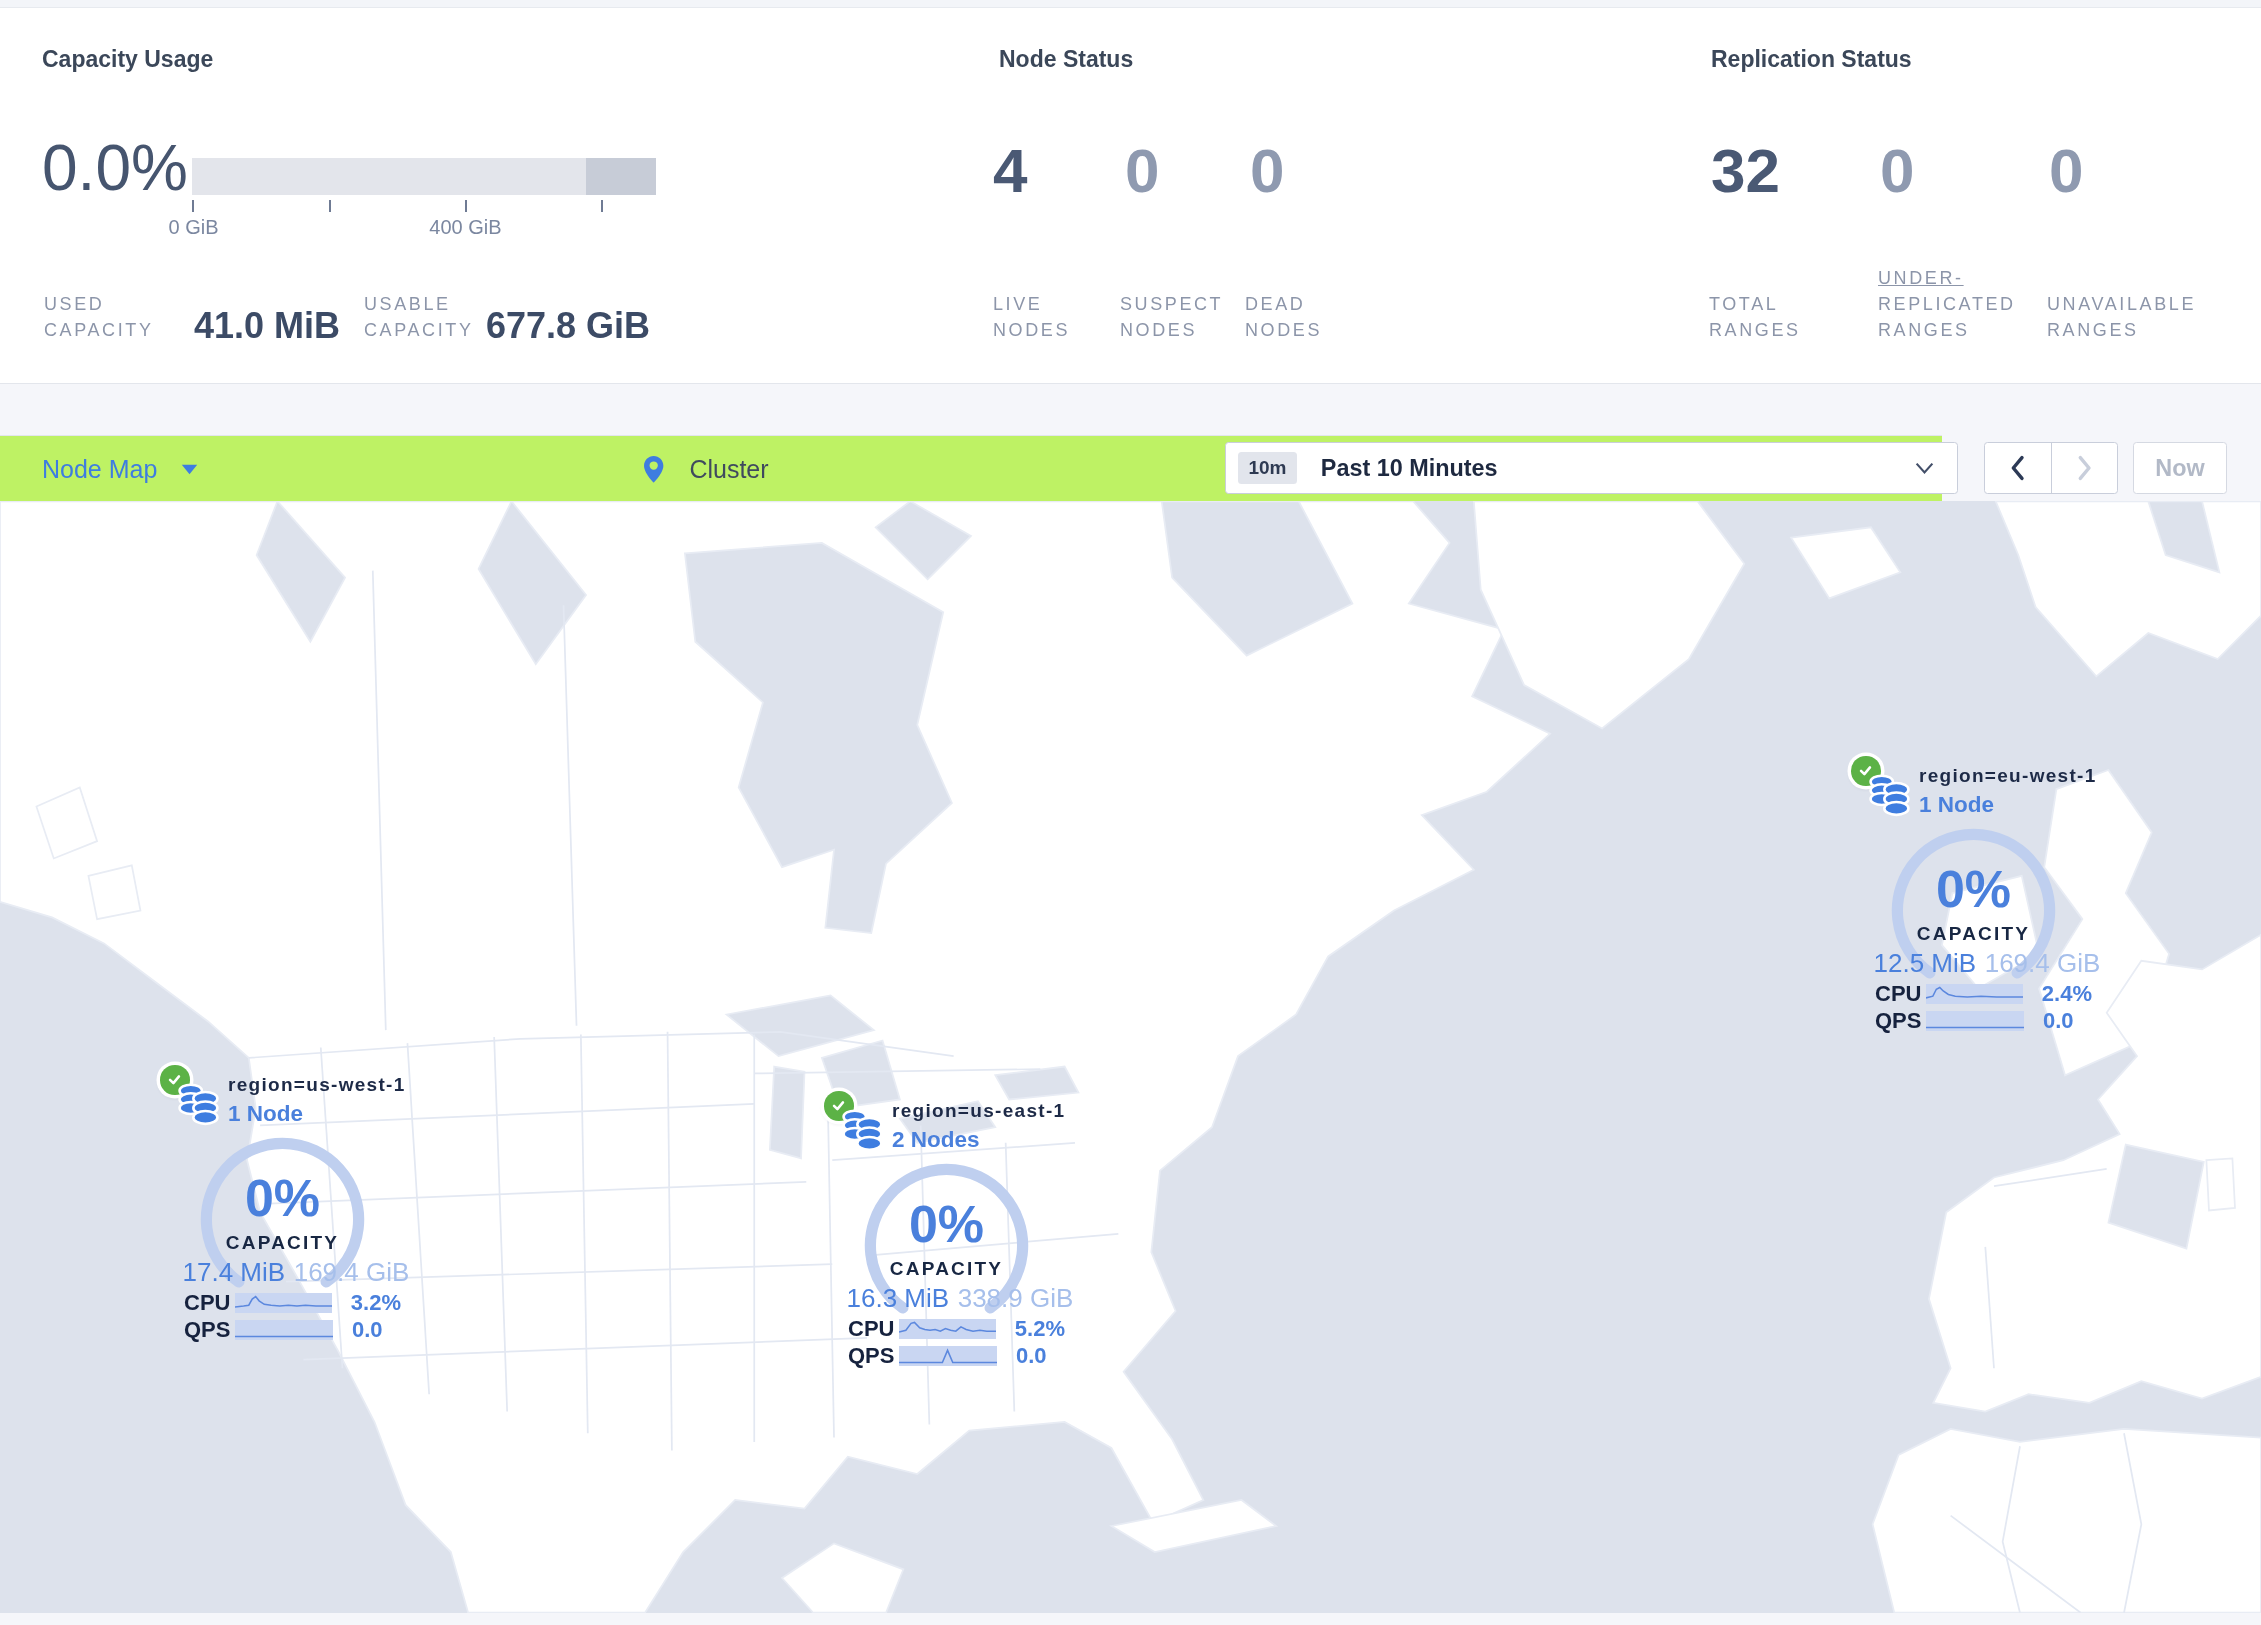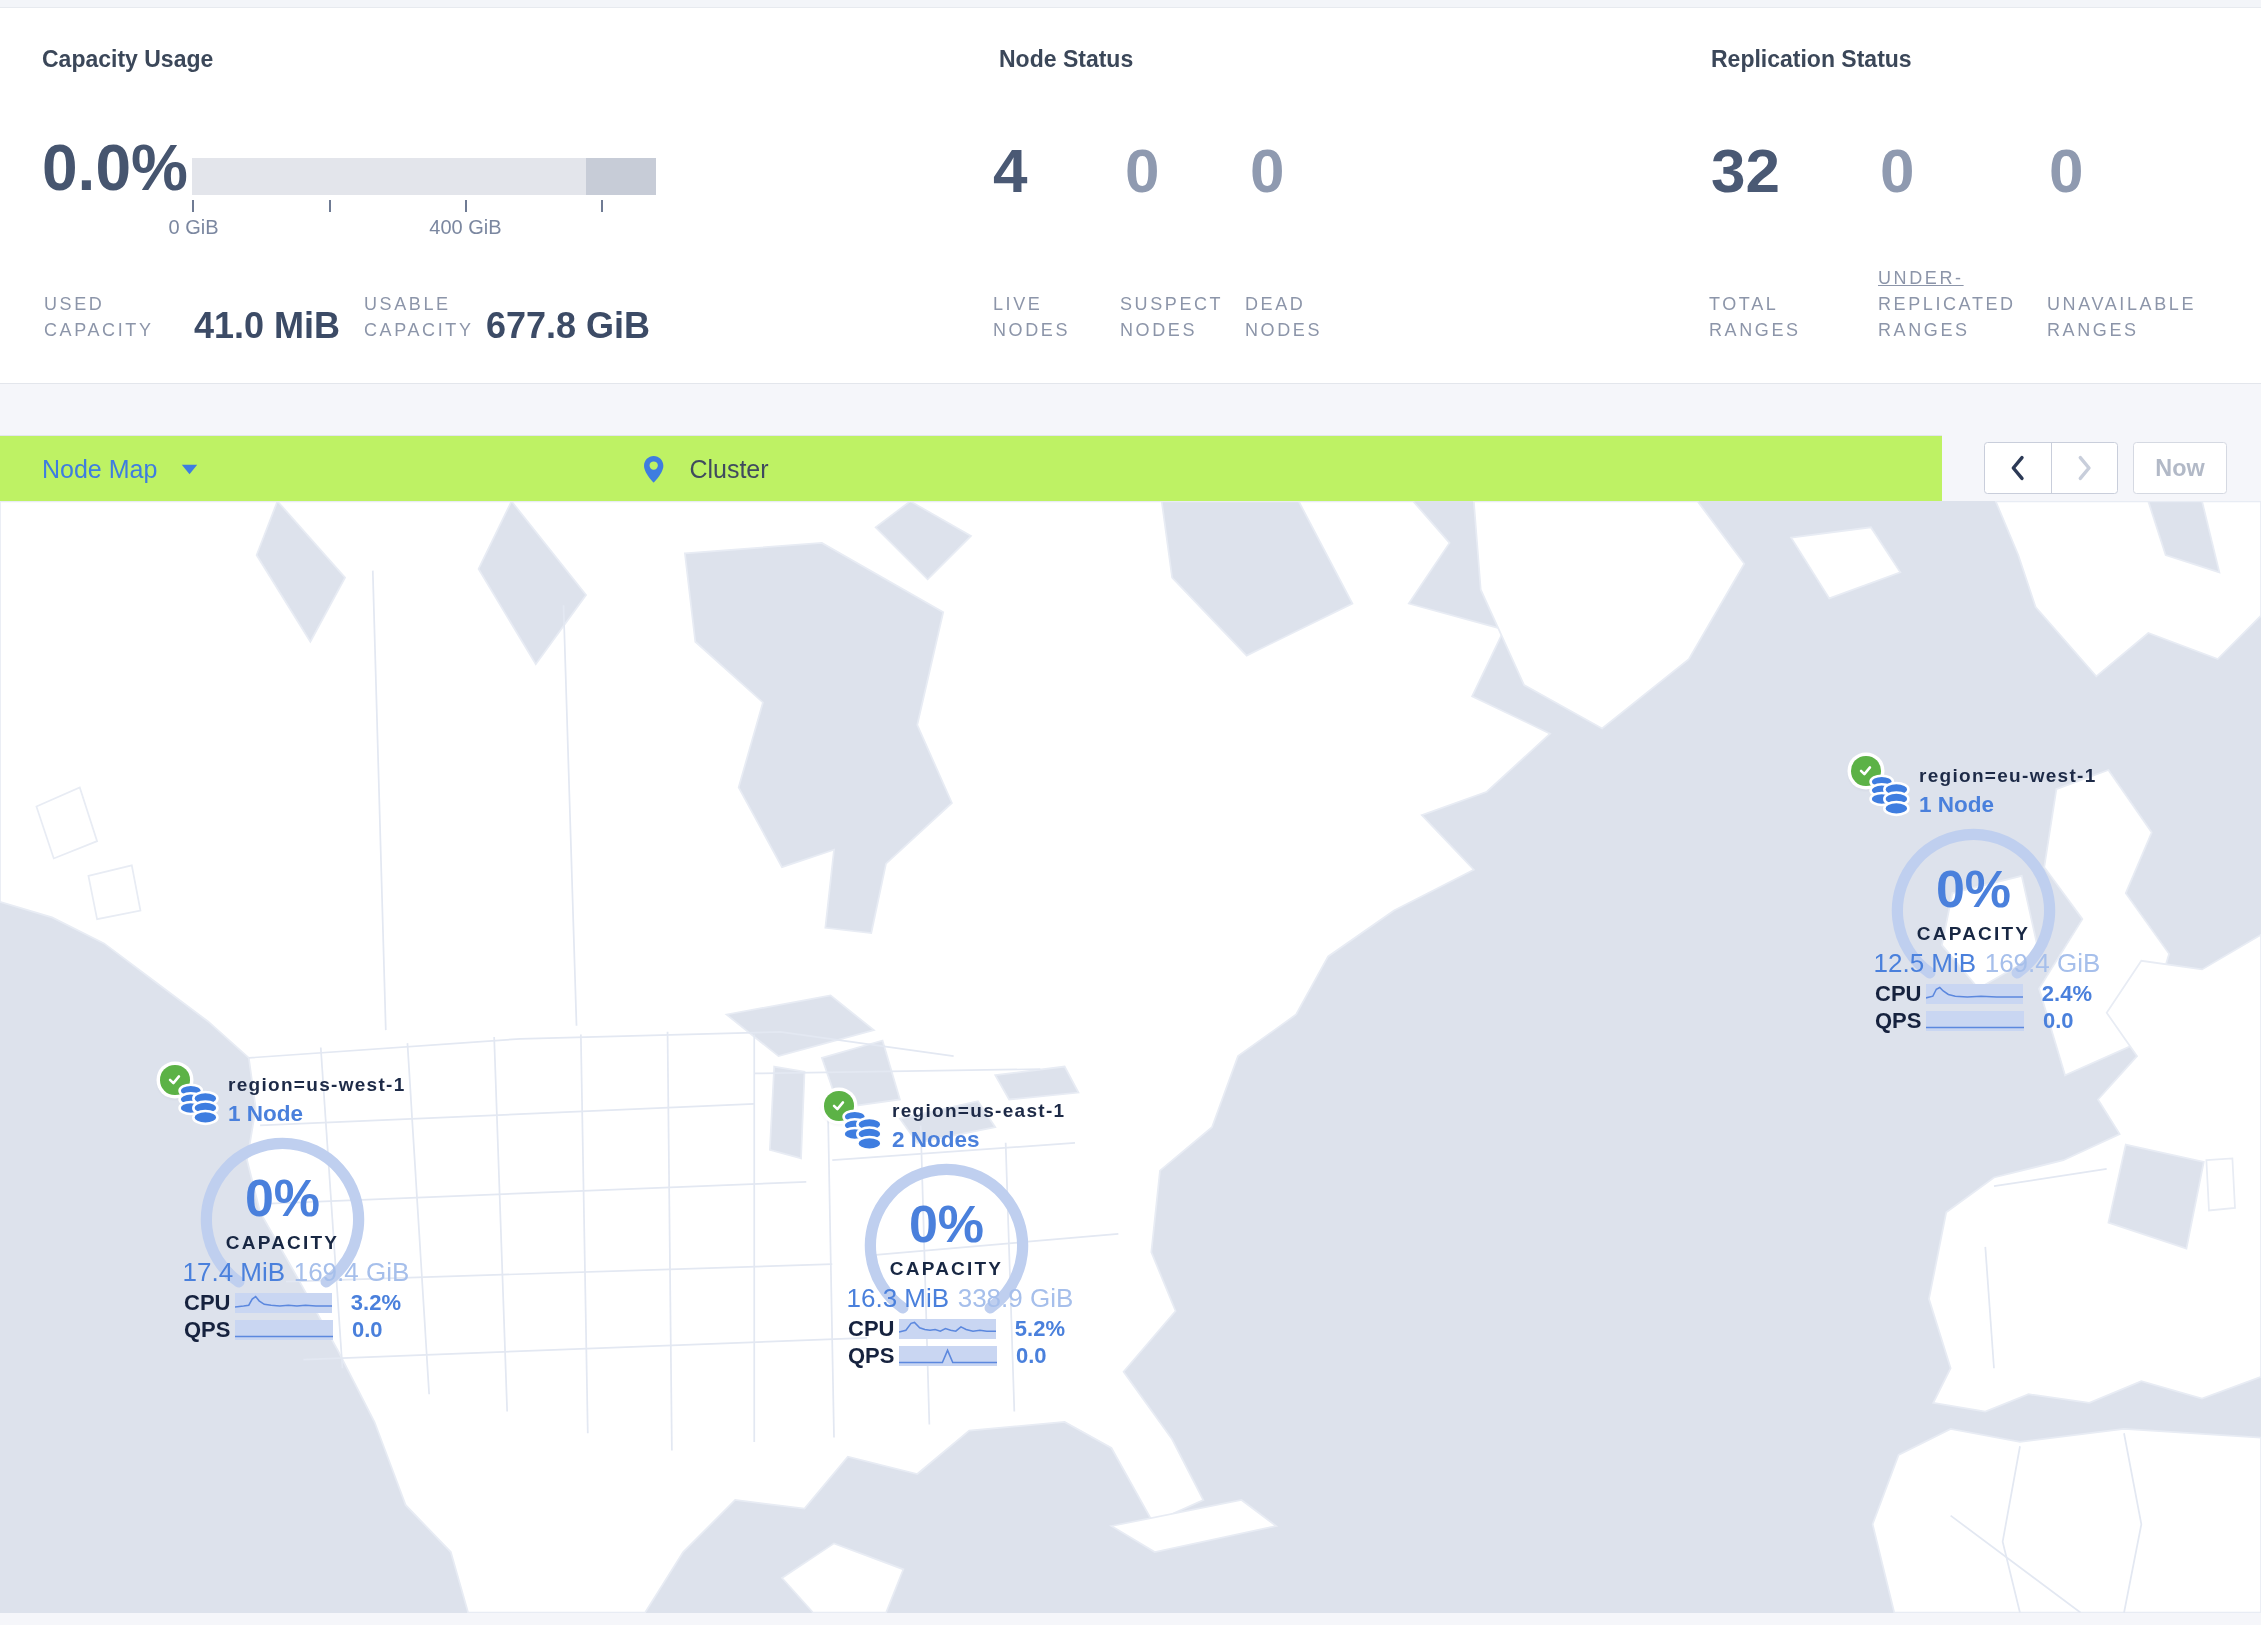--- a/index.html
+++ b/index.html
@@ -8,21 +8,21 @@
   
   .topstrip{position:absolute;left:0;top:0;width:2261px;height:7px;background:#f3f5f9;}
   .summary{position:absolute;left:0;top:7px;width:2261px;height:375px;background:#fff;
            border-top:0.9px solid #e7eaef;border-bottom:0.9px solid #e3e6ec;}
   .sec-title{position:absolute;font-size:23px;font-weight:bold;color:#3b4759;top:38px;}
   .bignum{position:absolute;top:132px;font-size:62px;font-weight:bold;color:#4a5974;line-height:1;}
   .bignum.dim{color:#8f9ab0;font-weight:600;}
   .statlabel{position:absolute;top:283px;font-size:18px;letter-spacing:2.6px;color:#8c95a9;line-height:26px;}
   .statlabel .l0{display:block;height:26px;margin-top:-26px;text-decoration:underline;}
   .statlabel span{display:block;}
-  .cap-pct{position:absolute;left:42px;top:128px;font-size:64px;font-weight:bold;color:#46556f;line-height:1;}
+  .cap-pct{position:absolute;left:42px;top:128px;font-size:64px;font-weight:normal;color:#46556f;line-height:1;}
   .cap-bar{position:absolute;left:192px;top:150px;width:464px;height:37px;background:#e3e5eb;}
   .cap-bar .darkseg{position:absolute;right:0;top:0;width:70px;height:37px;background:#c7ccd7;}
   .tick{position:absolute;top:192px;width:1.7px;height:12px;background:#6f7b94;}
   .ticklabel{position:absolute;top:208px;width:139px;text-align:center;font-size:20px;color:#7b87a0;}
   .capmetric-label{position:absolute;top:283px;font-size:18px;letter-spacing:2.6px;color:#8c95a9;line-height:26px;}
   .capmetric-label span{display:block;}
   .capmetric-value{position:absolute;top:297px;font-size:36px;font-weight:bold;color:#3c4b66;}
   
   .toolbar{position:absolute;left:0;top:435px;width:1942px;height:66px;background:#bef264;
            border-top:0.9px solid #e3e6ec;border-bottom:0.9px solid #e3e6ec;}
@@ -142,20 +142,29 @@
       <svg width="19" height="12" viewBox="0 0 22 14">
         <polygon points="2,2 20,2 11,13" fill="#3e7de0"></polygon>
       </svg>
     </div>
     <div class="breadcrumb">
       <svg width="23.4" height="29" viewBox="0 0 24 30">
         <path fill-rule="evenodd" fill="#3e7de0" d="M12 1 C6.5 1 2 5.5 2 11 c0 7.5 10 17.5 10 17.5 S22 18.5 22 11 C22 5.5 17.5 1 12 1 z M12 15.2 a4.3 4.3 0 1 1 0 -8.6 a4.3 4.3 0 0 1 0 8.6 z"></path>
       </svg>
       <span>Cluster</span>
     </div>
+    <div class="timesel">
+      <span class="badge">10m</span>
+      <span class="tlabel">Past 10 Minutes</span>
+      <span class="chev">
+        <svg width="21" height="14" viewBox="0 0 24 16">
+            <polyline points="3,3 12,13 21,3" fill="none" stroke="#434f69" stroke-width="2.5"></polyline>
+          </svg>
+      </span>
+    </div>
     <div class="arrows">
       <div class="abtn">
         <svg width="17.3" height="26" viewBox="0 0 20 30">
           <polyline points="15,3 5,15 15,27" fill="none" stroke="#2c3a56" stroke-width="4" stroke-linecap="round" stroke-linejoin="round"></polyline>
         </svg>
       </div>
       <div class="abtn">
         <svg width="17.3" height="26" viewBox="0 0 20 30">
           <polyline points="5,3 15,15 5,27" fill="none" stroke="#c8cedb" stroke-width="4" stroke-linecap="round" stroke-linejoin="round"></polyline>
         </svg>

